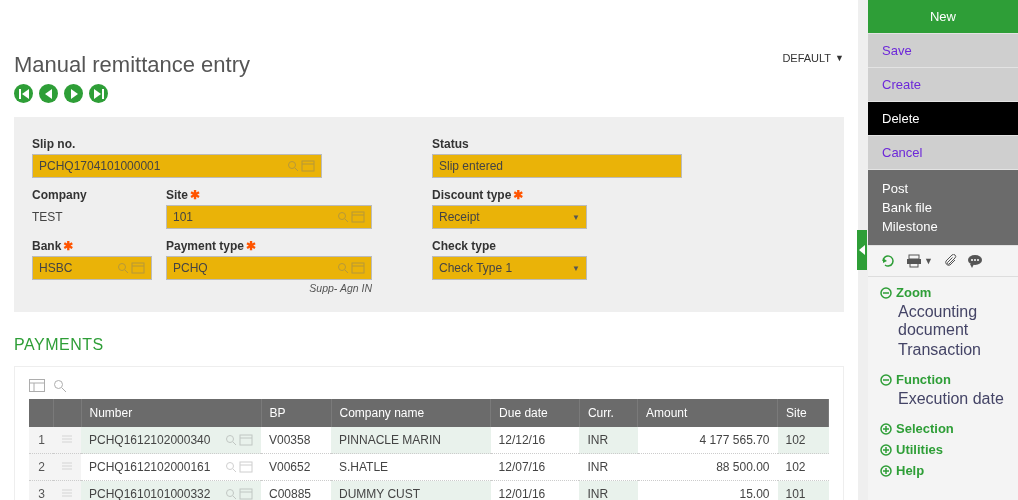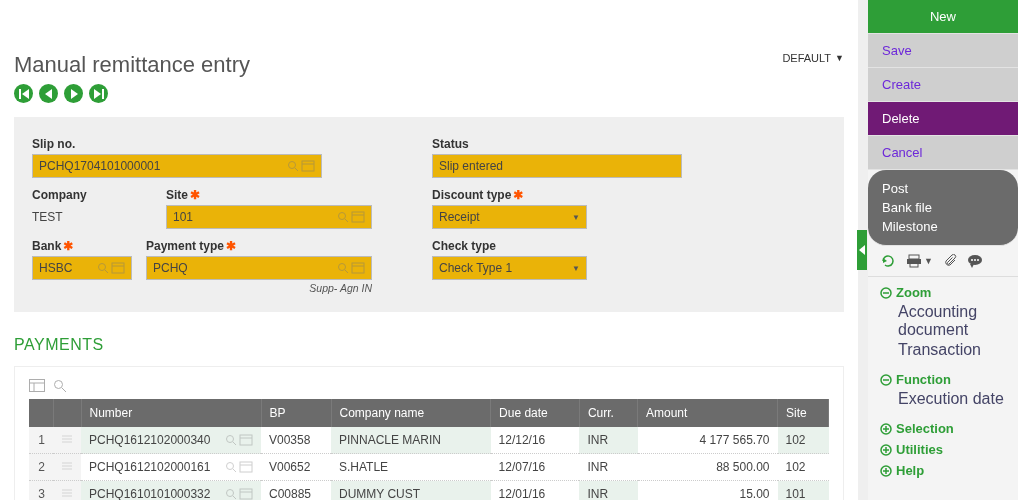--- a/index.html
+++ b/index.html
@@ -146,22 +146,22 @@
   }
   .side .btn {
     padding: 9px 14px;
     color: #fff;
     background: #ccc;
     cursor: pointer;
     border-bottom: 1px solid #e3e3e3;
   }
   .side .btn.primary { background: #2E9E37; text-align:center; font-weight:500; }
   .side .btn.dim { background: #cfcfcf; color:#6d28d9; }
-  .side .btn.accent { background: #701a75; }
-  .side .btn.dark { background: #6b6b6b; color:#fff;border-radius:18px; }
+  .side .btn.accent { background: #000000; }
+  .side .btn.dark { background: #6b6b6b; color:#fff; }
   .side .btn.dark .sub { display:block; padding: 2px 0; }
   .side .toolbar {
     display: flex; gap: 10px; padding: 8px 12px; align-items:center; border-bottom: 1px solid #ddd;
     color: #555;
   }
   .side .link-title {
     color: #2E9E37; font-weight: bold; font-size: 13px;
     display: flex; align-items: center; gap: 4px;
     padding: 4px 12px 2px;
   }
@@ -246,21 +246,21 @@
                 </svg>
               <svg width="14" height="12" viewBox="0 0 14 12">
                   <rect x="1" y="1" width="12" height="10" fill="none" stroke="#777"></rect>
                   <line x1="1" y1="4" x2="13" y2="4" stroke="#777"></line>
                 </svg>
             </span>
           </div>
         </div>
       </div>
       <div class="row2">
-        <div class="field" style="width:100px">
+        <div class="field" style="width:120px">
           <span class="lbl"><span>Bank</span><span class="req">✱</span></span>
           <div class="input">
             <span>HSBC</span>
             <span class="icons">
               <svg width="12" height="12" viewBox="0 0 12 12">
                   <circle cx="5" cy="5" r="3.5" fill="none" stroke="#777"></circle>
                   <line x1="8" y1="8" x2="11" y2="11" stroke="#777"></line>
                 </svg>
               <svg width="14" height="12" viewBox="0 0 14 12">
                   <rect x="1" y="1" width="12" height="10" fill="none" stroke="#777"></rect>

